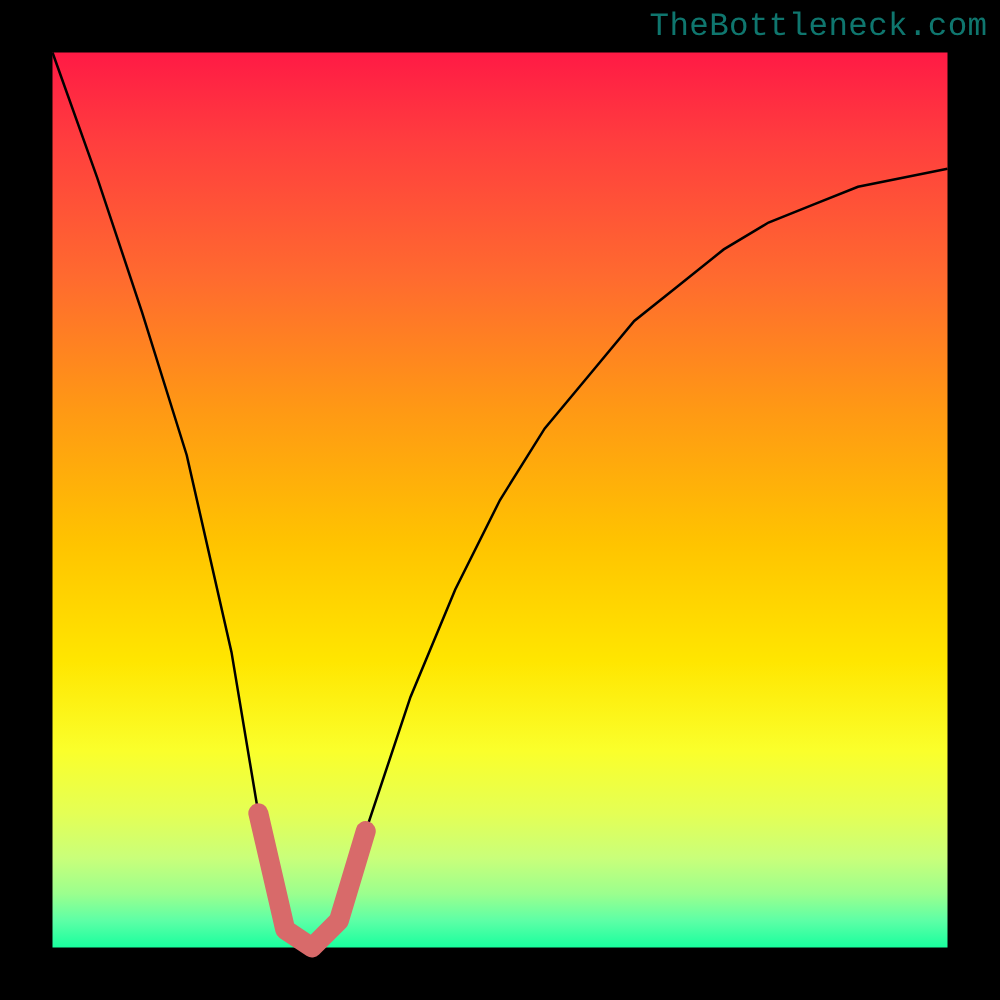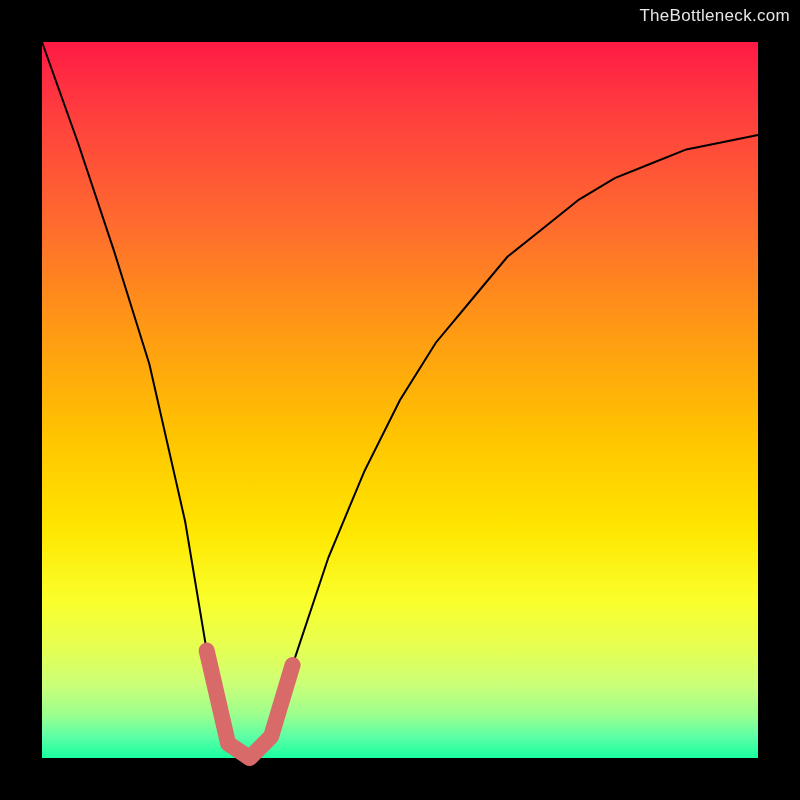--- a/index.html
+++ b/index.html
@@ -35,25 +35,26 @@
       #c9ff7a 90%,
       #9bff8e 94%,
       #5dffa6 97%,
       #19ff9e 100%
     );
   }
   .watermark {
     position: absolute;
     top: 6px;
     right: 10px;
-    color: #e5e5e5;
-    font-size: 17px;
+    color: #0f766e;
+    font-size: 26px;
     letter-spacing: 0.3px;
     font-weight: 400;
     user-select: none;
+    font-family: Liberation Mono, monospace;
   }
   svg.curve {
     position: absolute;
     left: 0; top: 0;
     width: 716px;
     height: 716px;
     overflow: visible;
   }
   .main-curve {
     fill: none;

